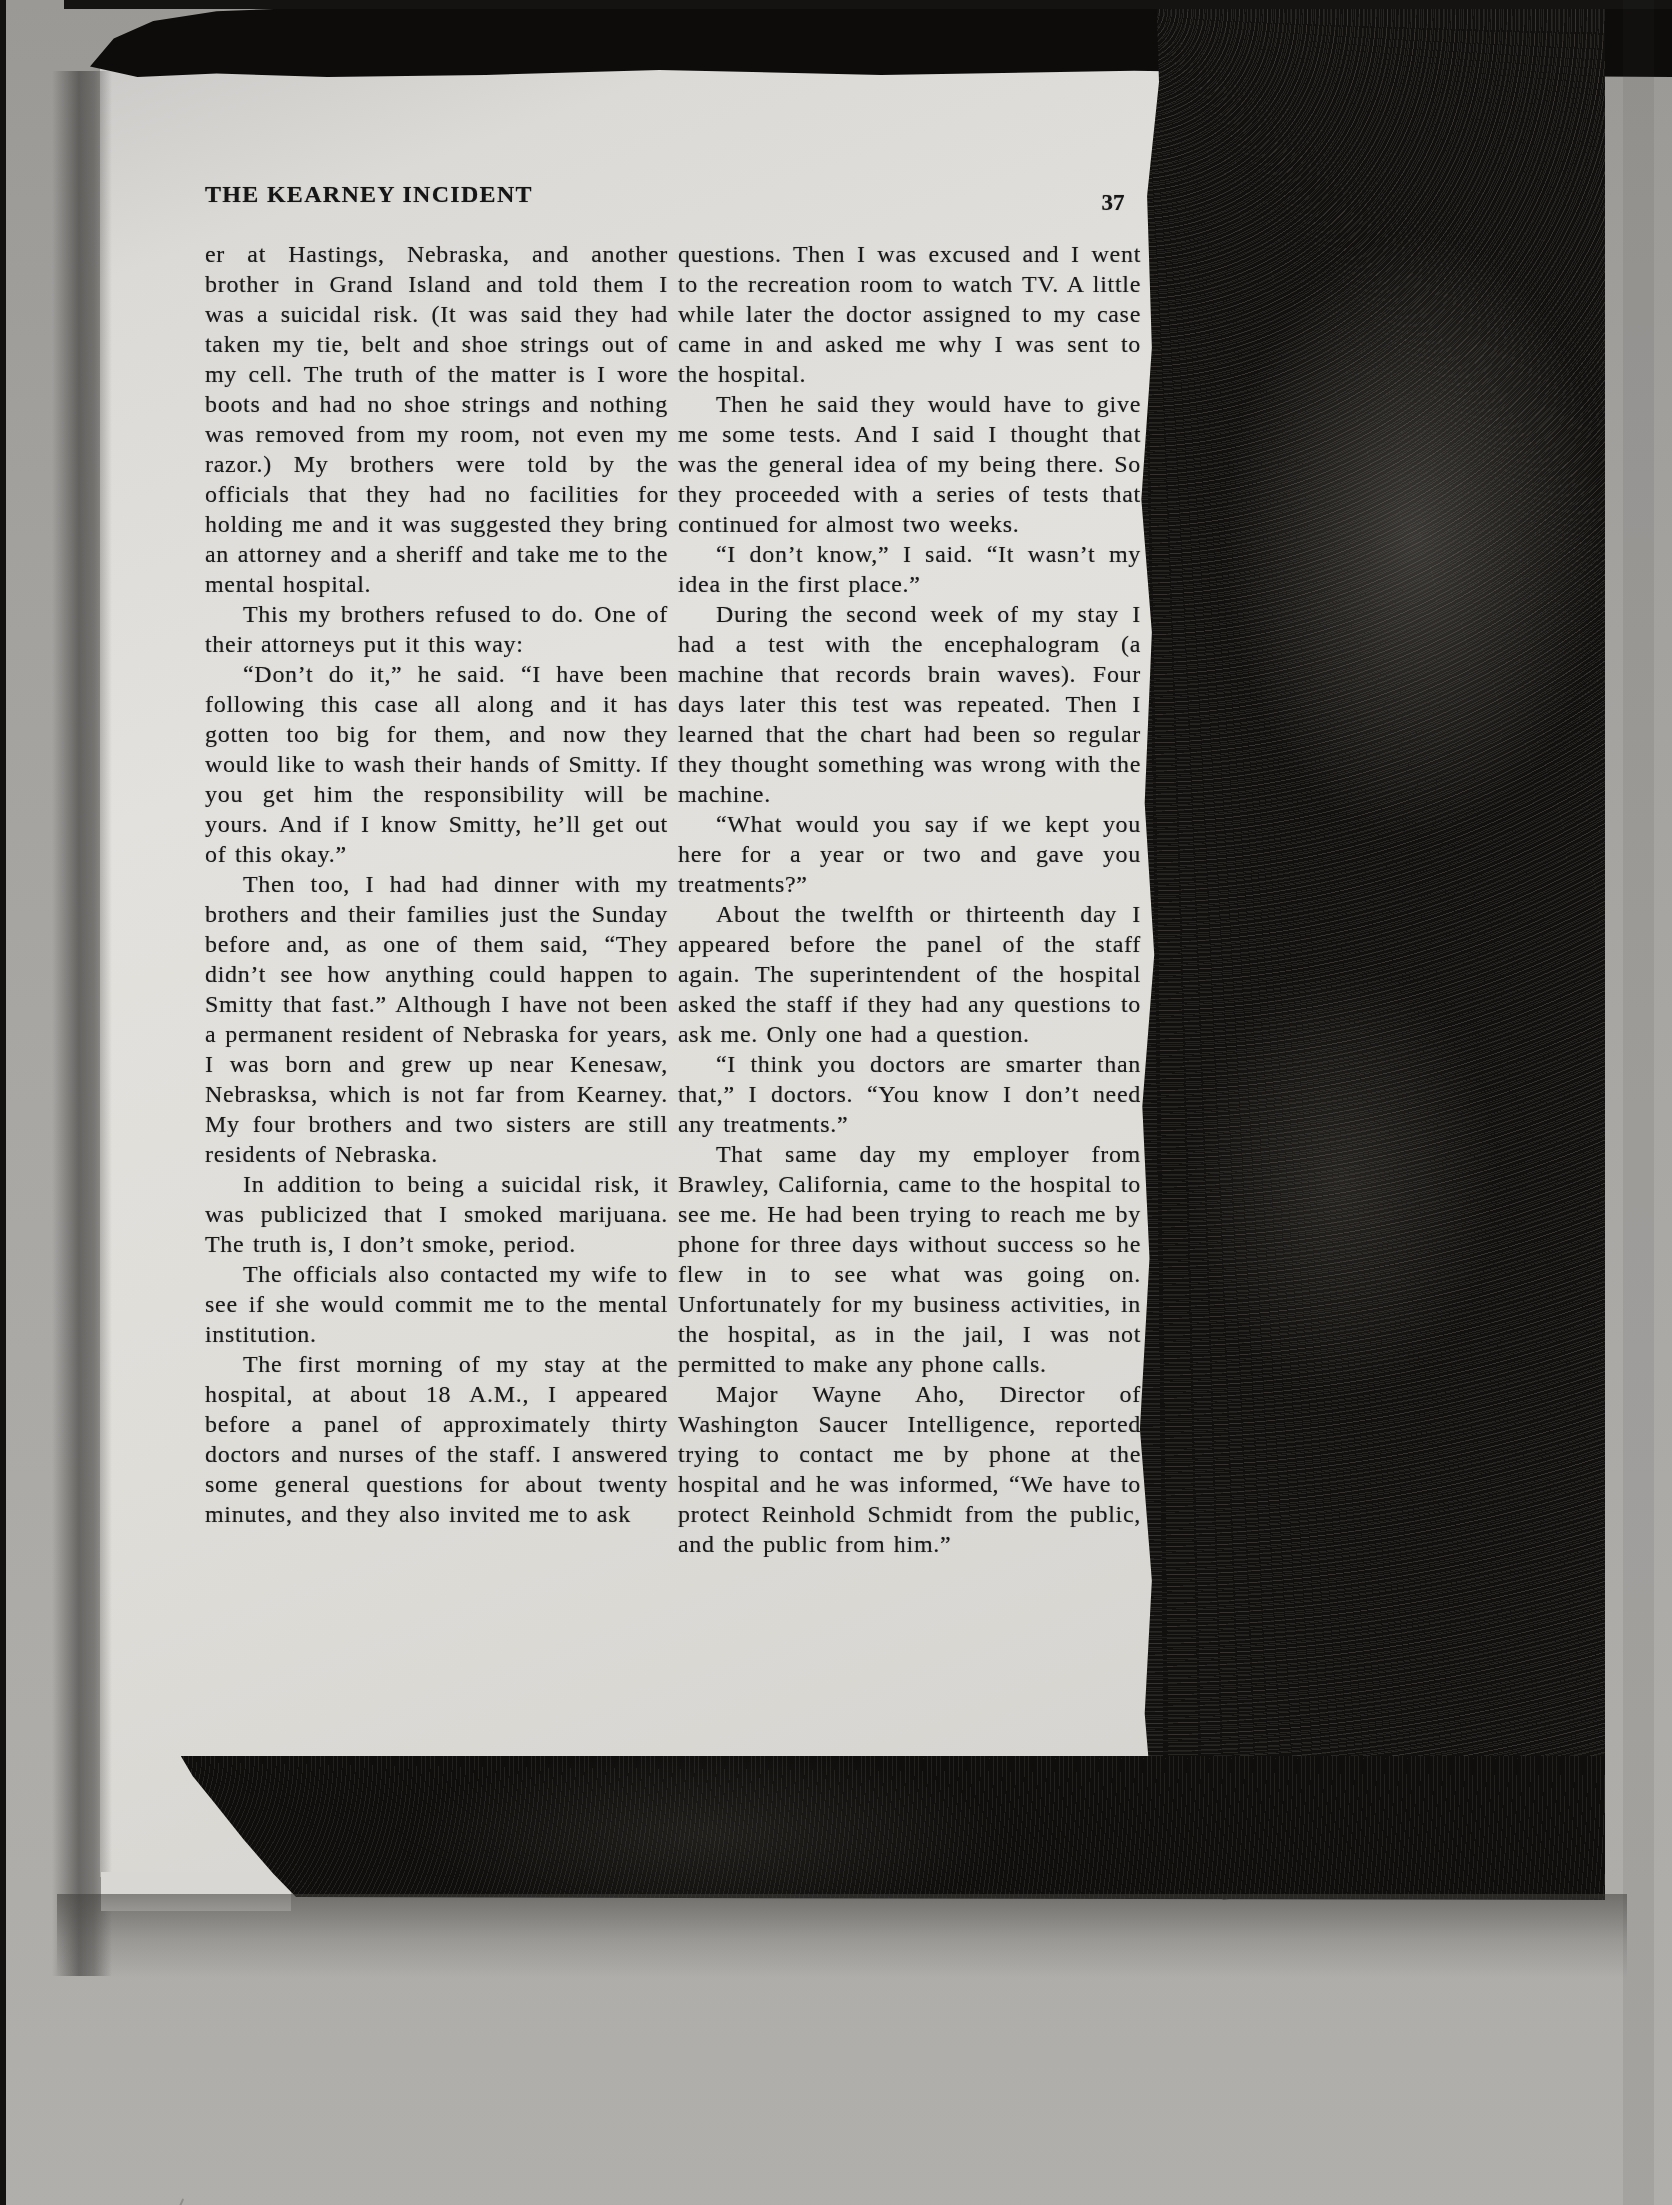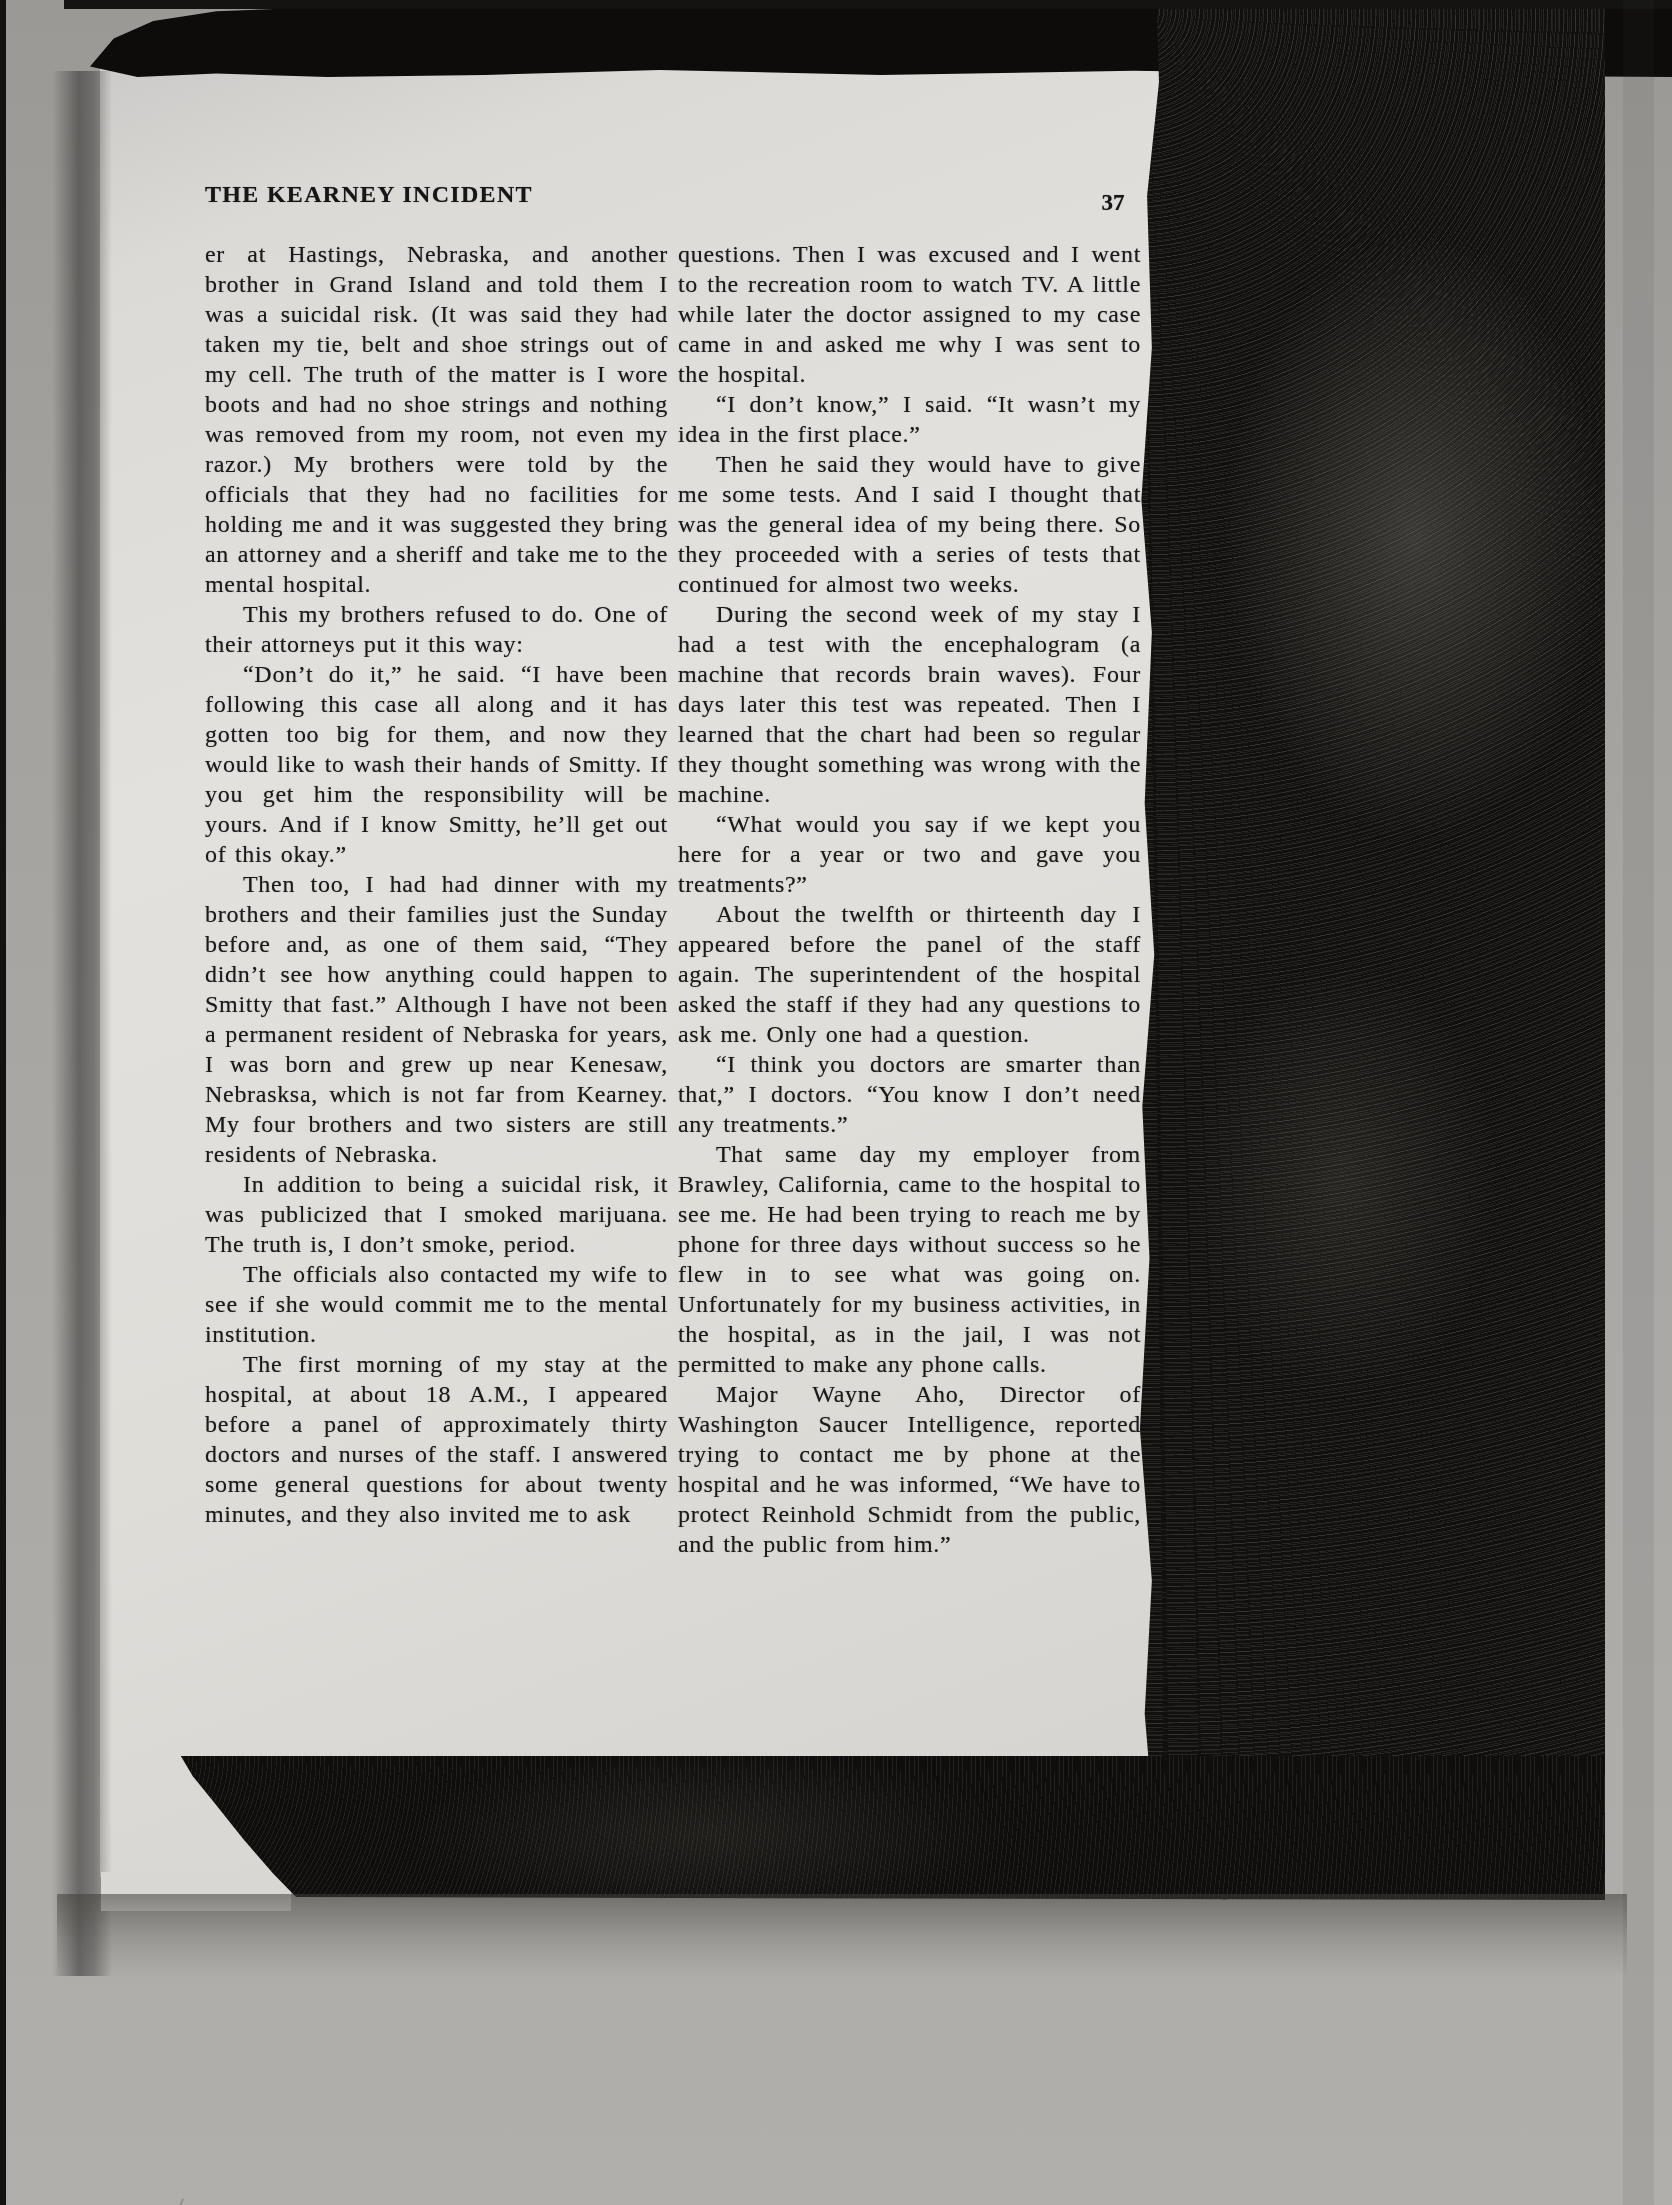--- a/index.html
+++ b/index.html
@@ -85,22 +85,22 @@
         <p>er at Hastings, Nebraska, and another brother in Grand Island and told them I was a suicidal risk. (It was said they had taken my tie, belt and shoe strings out of my cell. The truth of the matter is I wore boots and had no shoe strings and nothing was removed from my room, not even my razor.) My brothers were told by the officials that they had no facilities for holding me and it was suggested they bring an attorney and a sheriff and take me to the mental hospital.</p>
         <p>This my brothers refused to do. One of their attorneys put it this way:</p>
         <p>“Don’t do it,” he said. “I have been following this case all along and it has gotten too big for them, and now they would like to wash their hands of Smitty. If you get him the responsibility will be yours. And if I know Smitty, he’ll get out of this okay.”</p>
         <p>Then too, I had had dinner with my brothers and their families just the Sunday before and, as one of them said, “They didn’t see how anything could happen to Smitty that fast.” Although I have not been a permanent resident of Nebraska for years, I was born and grew up near Kenesaw, Nebrasksa, which is not far from Kearney. My four brothers and two sisters are still residents of Nebraska.</p>
         <p>In addition to being a suicidal risk, it was publicized that I smoked marijuana. The truth is, I don’t smoke, period.</p>
         <p>The officials also contacted my wife to see if she would commit me to the mental institution.</p>
         <p>The first morning of my stay at the hospital, at about 18 A.M., I appeared before a panel of approximately thirty doctors and nurses of the staff. I answered some general questions for about twenty minutes, and they also invited me to ask</p>
       </div>
       <div class="col">
         <p>questions. Then I was excused and I went to the recreation room to watch TV. A little while later the doctor assigned to my case came in and asked me why I was sent to the hospital.</p>
+        <p>Then he said they would have to give me some tests. And I said I thought that was the general idea of my being there. So they proceeded with a series of tests that continued for almost two weeks.</p>
         <p>“I don’t know,” I said. “It wasn’t my idea in the first place.”</p>
-        <p>Then he said they would have to give me some tests. And I said I thought that was the general idea of my being there. So they proceeded with a series of tests that continued for almost two weeks.</p>
         <p>During the second week of my stay I had a test with the encephalogram (a machine that records brain waves). Four days later this test was repeated. Then I learned that the chart had been so regular they thought something was wrong with the machine.</p>
         <p>“What would you say if we kept you here for a year or two and gave you treatments?”</p>
         <p>About the twelfth or thirteenth day I appeared before the panel of the staff again. The superintendent of the hospital asked the staff if they had any questions to ask me. Only one had a question.</p>
         <p>“I think you doctors are smarter than that,” I doctors. “You know I don’t need any treatments.”</p>
         <p>That same day my employer from Brawley, California, came to the hospital to see me. He had been trying to reach me by phone for three days without success so he flew in to see what was going on. Unfortunately for my business activities, in the hospital, as in the jail, I was not permitted to make any phone calls.</p>
         <p>Major Wayne Aho, Director of Washington Saucer Intelligence, reported trying to contact me by phone at the hospital and he was informed, “We have to protect Reinhold Schmidt from the public, and the public from him.”</p>
       </div>
     </div>
   </div>
 

